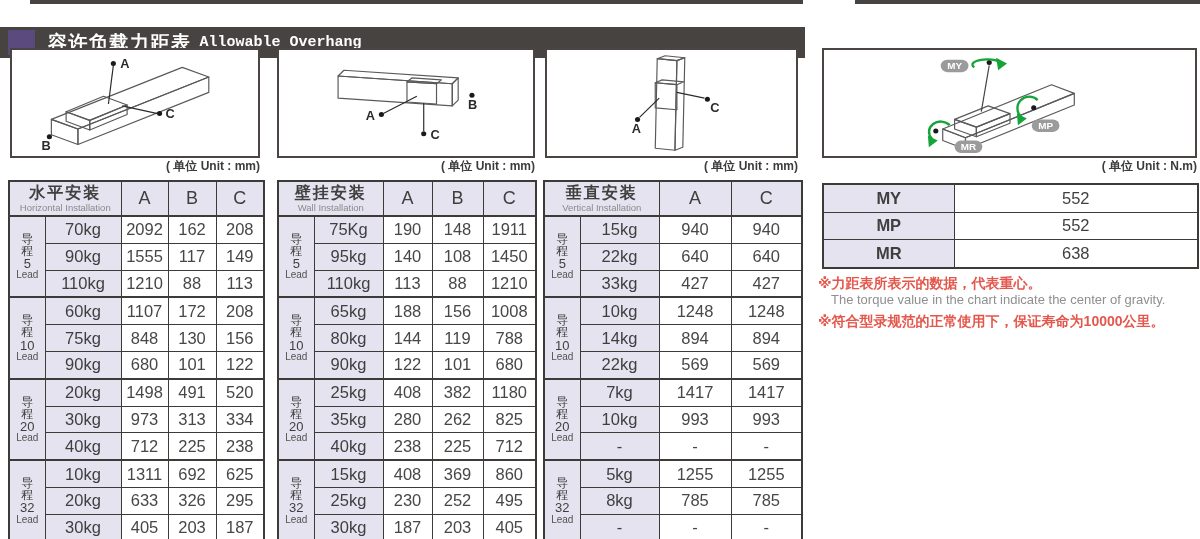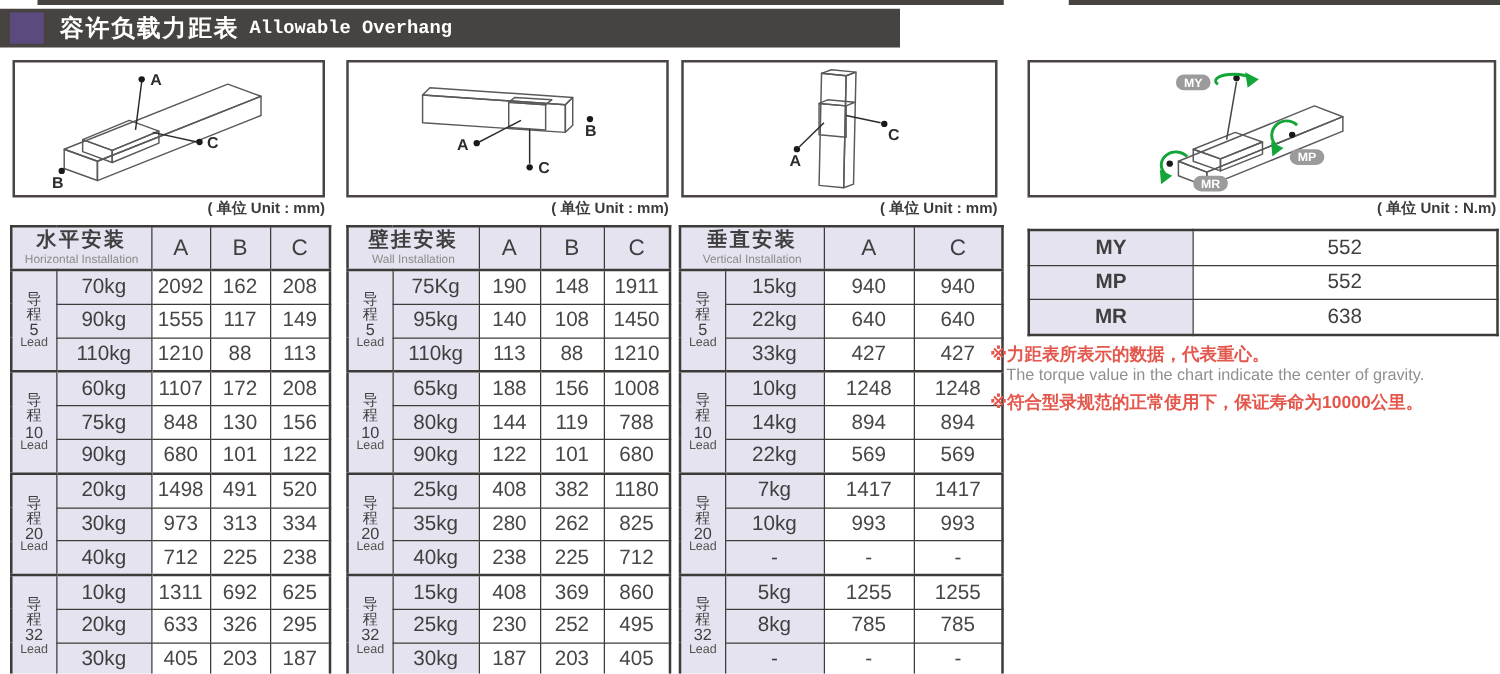--- a/index.html
+++ b/index.html
@@ -26,36 +26,36 @@
   .lead-cell .lz{font-size:12px;}
   .lead-cell .ln{font-size:13px;}
   .lead-cell .le{font-size:10px;color:#55524f;}
   .load-cell{background:#e4e3ef;font-weight:500;}
   td.val{background:#fff;color:#474747;}
   tr.gstart td{border-top:2.2px solid #3e3a38;}
   .m-table{position:absolute;left:822px;top:183px;width:375px;border-collapse:collapse;table-layout:fixed;
            border:2.2px solid #3e3a38;background:#fff;}
   .m-table td{border:1.6px solid #3e3a38;height:24.5px;text-align:center;font-size:16.5px;color:#3f3f3f;}
   .m-label{background:#e4e3ef;font-weight:600;}
-  .notes{position:absolute;left:792px;top:271px;width:378px;}
+  .notes{position:absolute;left:818px;top:271px;width:378px;}
   .note-zh{color:#e4574c;font-size:14px;font-weight:bold;line-height:1.32;margin-top:3px;}
   .note-en{color:#8f8f8f;font-size:13px;line-height:1.3;padding-left:13px;}
   svg text{font-family:"Liberation Sans","DejaVu Sans",sans-serif;}
   .ptl{font-size:13px;font-weight:bold;fill:#2b2b2b;}
   .badge-t{font-size:10px;font-weight:bold;fill:#ffffff;}
 </style>
 </head>
 <body>
 
 <div class="page">
 
   <div class="topline" style="left:30px;width:773px;"></div>
   <div class="topline" style="left:855px;width:345px;"></div>
 
-  <div class="hbar" style="left:0;width:720px;">
+  <div class="hbar" style="left:0;width:805px;margin-top:20px;">
     <div class="psq"></div>
     <span class="zh">容许负载力距表</span>
     <span class="en">Allowable Overhang</span>
   </div>
 
   <div class="dbox" style="left:10px;width:250px;">
     <svg viewBox="0 0 250 110" preserveAspectRatio="none">
       <g fill="none" stroke="#5a5a5a" stroke-width="1.2" stroke-linejoin="round">
         <polygon points="40,72 173,18 200,28 67,82"></polygon>
         <polygon points="67,82 200,28 200,44 67,98"></polygon>

